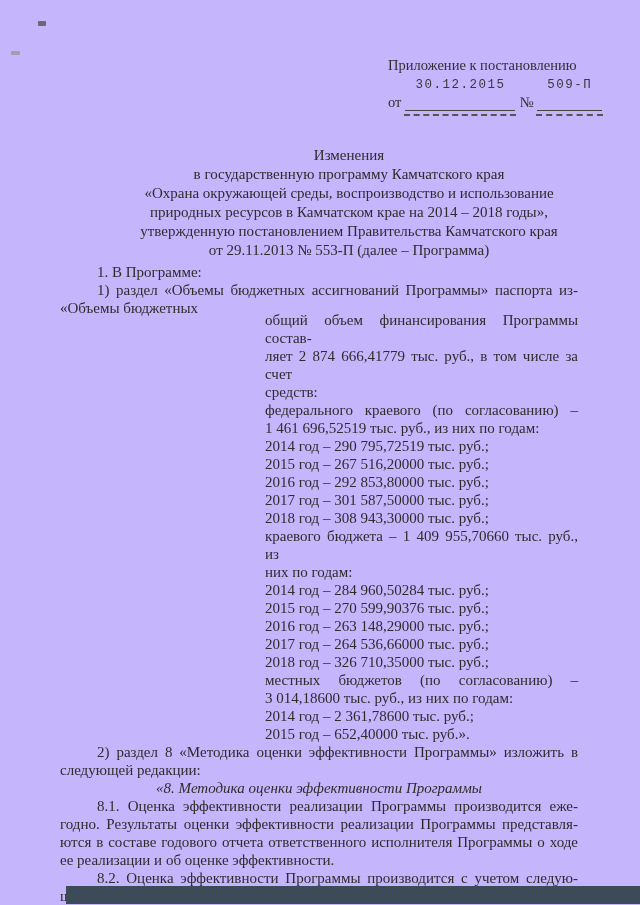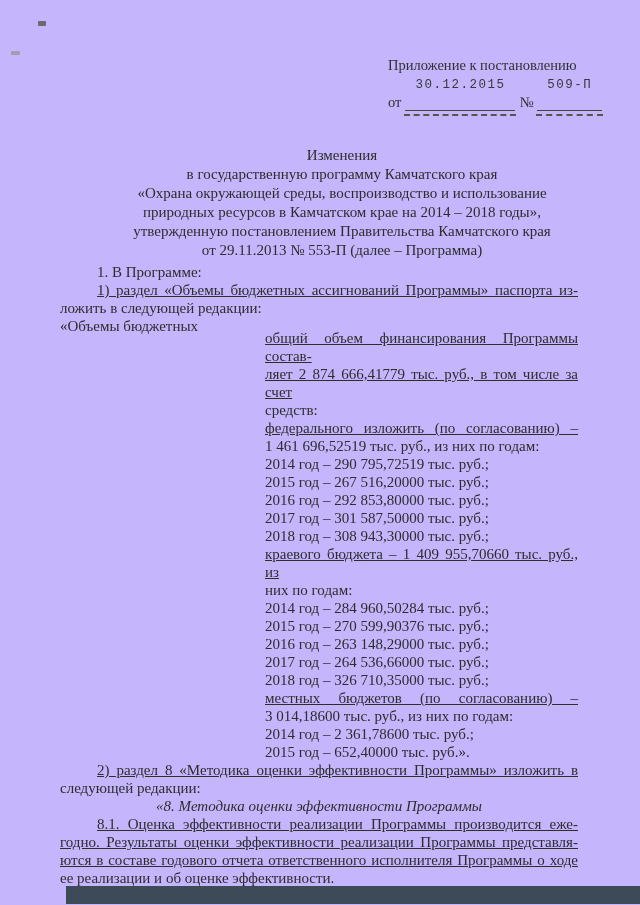--- a/index.html
+++ b/index.html
@@ -28,26 +28,26 @@
     border-bottom:1.6px solid #454441;
     transform:translateY(-1px);
   }
   .fill::after{
     content:"";position:absolute;left:-1px;right:-1px;bottom:-6px;
     border-bottom:2px dashed #55544f;
   }
   .hdr .lbl{display:inline-block;}
 
   
-  .title{position:absolute;left:106px;top:146px;width:472px;text-align:center;font-size:15px;line-height:19px;color:#2e2d2b;}
+  .title{position:absolute;left:113px;top:146px;width:472px;text-align:center;font-size:15px;line-height:19px;color:#2e2d2b;}
 
   
   .body{position:absolute;left:60px;top:263px;width:518px;font-size:15px;line-height:18px;color:#2e2d2b;}
   .ln{white-space:nowrap;}
-  .j{white-space:normal;text-align:justify;text-align-last:justify;text-decoration:underline;}
+  .j{white-space:normal;text-align:justify;text-align-last:justify;}
   .ind{padding-left:37px;}
   .center{text-align:center;white-space:normal;font-style:italic;}
 
   .passport{display:flex;}
   .pass-left{width:205px;flex:0 0 205px;}
   .pass-right{width:313px;flex:0 0 313px;margin-top:12px;}
 </style>
 </head>
 <body>
 
@@ -73,31 +73,30 @@
     <div>природных ресурсов в Камчатском крае на 2014 – 2018 годы»,</div>
     <div>утвержденную постановлением Правительства Камчатского края</div>
     <div>от 29.11.2013 № 553-П (далее – Программа)</div>
   </div>
 
   <div class="body">
 
     <div class="ln ind">1. В Программе:</div>
 
     <div class="j ind">1) раздел «Объемы бюджетных ассигнований Программы» паспорта из-</div>
-    <div class="ln">ложить в следующей редакции:</div>
 
     <div class="passport">
       <div class="pass-left">
         <div class="ln">«Объемы бюджетных</div>
       </div>
       <div class="pass-right">
         <div class="j">общий объем финансирования Программы состав-</div>
         <div class="j">ляет 2 874 666,41779 тыс. руб., в том числе за счет</div>
         <div class="ln">средств:</div>
-        <div class="j">федерального изложить (по согласованию) –</div>
+        <div class="j">федерального краевого (по согласованию) –</div>
         <div class="ln">1 461 696,52519 тыс. руб., из них по годам:</div>
         <div class="ln">2014 год – 290 795,72519 тыс. руб.;</div>
         <div class="ln">2015 год – 267 516,20000 тыс. руб.;</div>
         <div class="ln">2016 год – 292 853,80000 тыс. руб.;</div>
         <div class="ln">2017 год – 301 587,50000 тыс. руб.;</div>
         <div class="ln">2018 год – 308 943,30000 тыс. руб.;</div>
         <div class="j">краевого бюджета – 1 409 955,70660 тыс. руб., из</div>
         <div class="ln">них по годам:</div>
         <div class="ln">2014 год – 284 960,50284 тыс. руб.;</div>
         <div class="ln">2015 год – 270 599,90376 тыс. руб.;</div>

